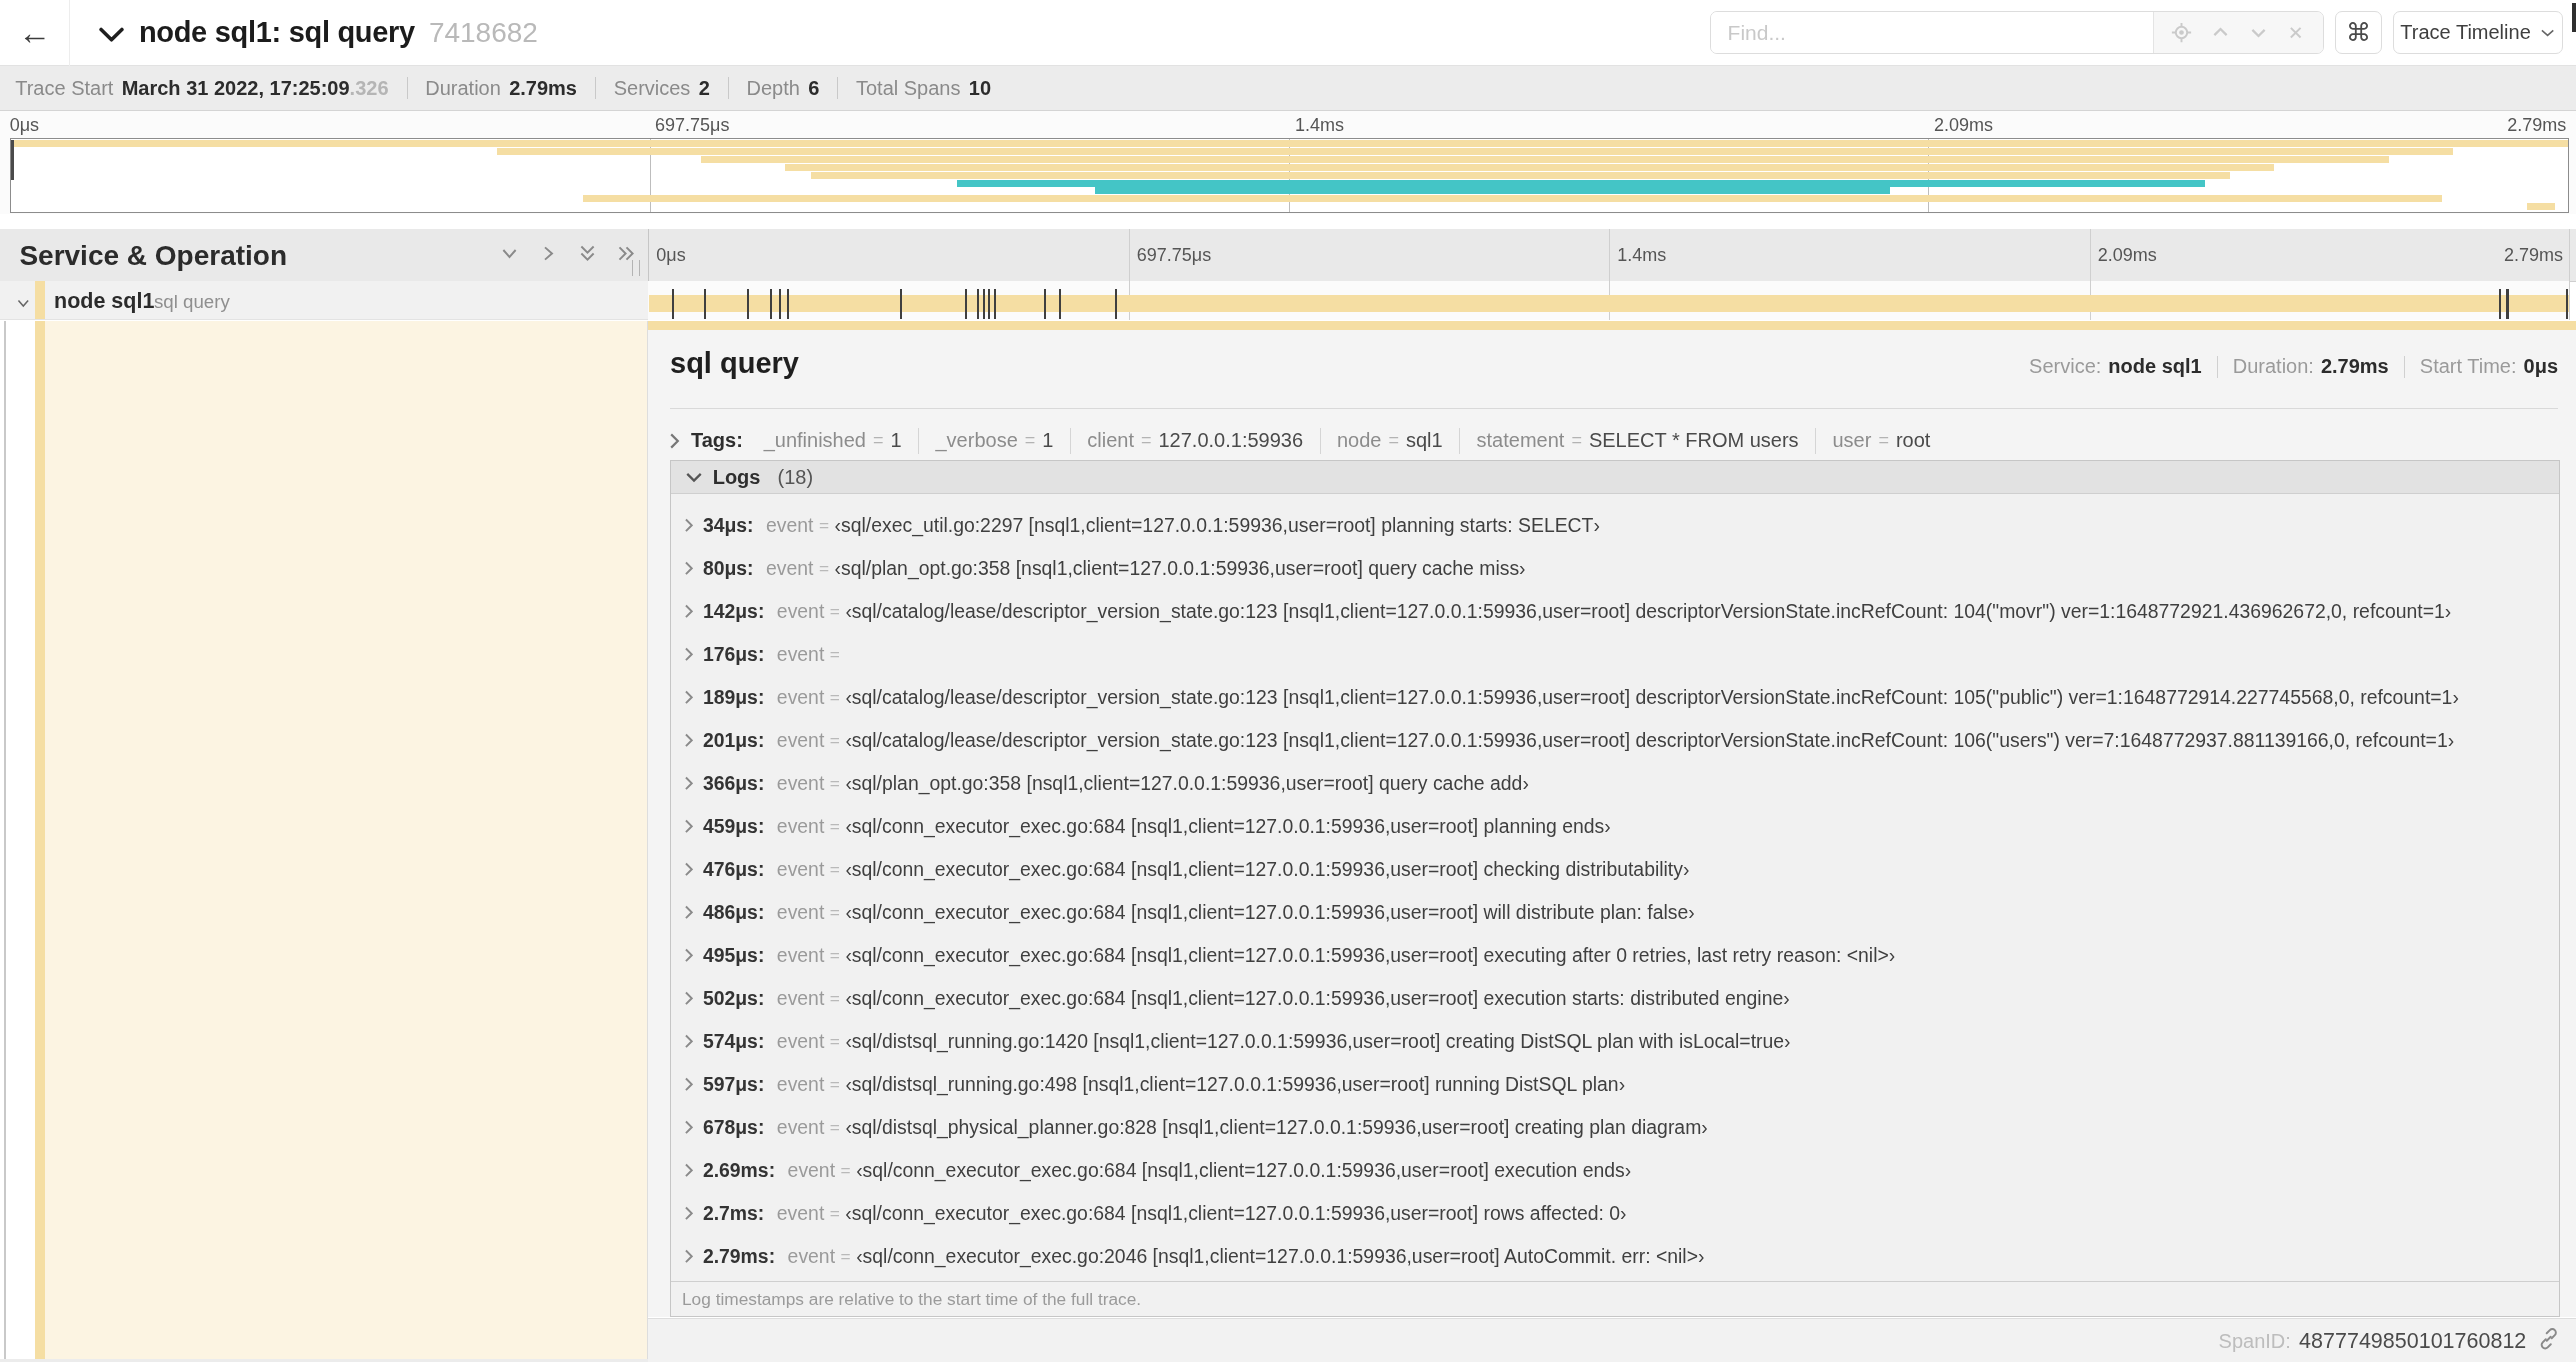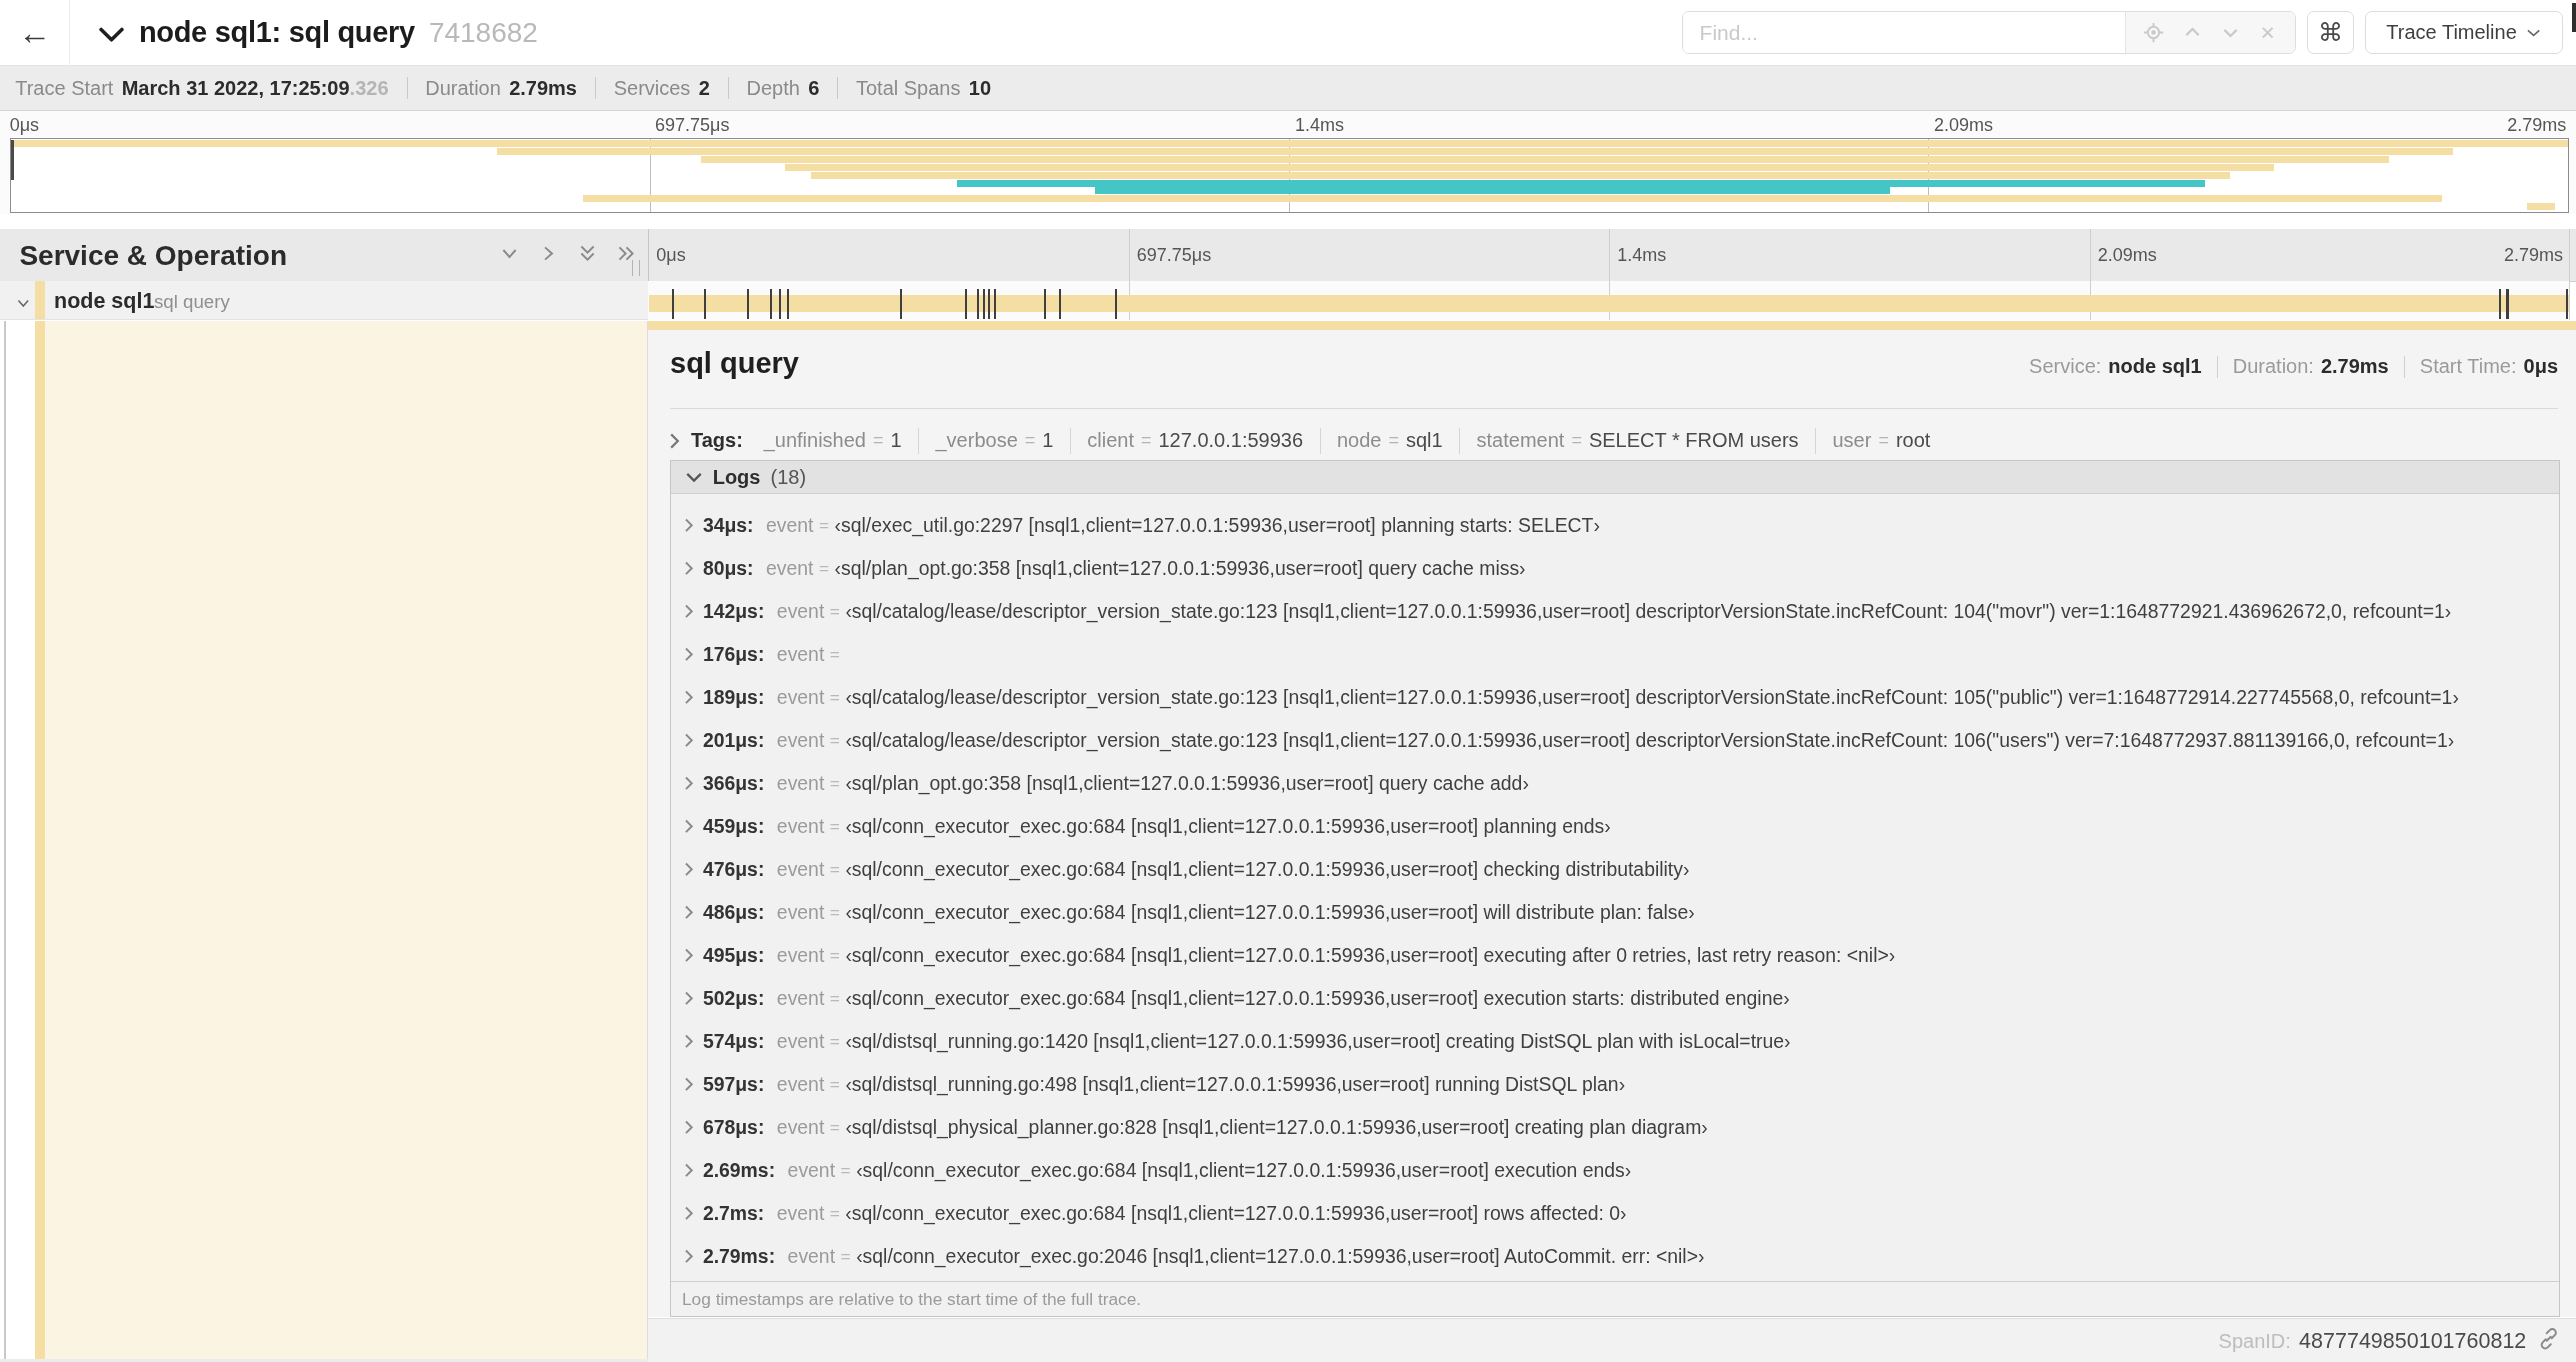--- a/index.html
+++ b/index.html
@@ -21,21 +21,21 @@
   .title-chev { margin:5.5px 0 0 29px; }
   .page-title { font-size:29px; font-weight:700; color:#1c1c1c; margin-left:15.2px; letter-spacing:-0.3px; }
   .trace-id { font-size:28px; font-weight:400; color:#b9b9b9; margin-left:14px; }
   .hdr-right { position:absolute; right:13px; top:11px; display:flex; align-items:stretch; height:43px; }
   .find-group { width:614px; height:43px; border:0.7px solid #ddd; border-radius:7px; display:flex; overflow:hidden; background:#fff; }
   .find-input { flex:1; border:none; outline:none; font-size:21px; padding:0 16.6px; color:#444; font-family:"Liberation Sans",sans-serif; background:#fff; }
   .find-input::placeholder { color:#c9c9c9; }
   .find-btns { width:170px; background:#f7f7f7; border-left:0.7px solid #e4e4e4; display:flex; align-items:center; justify-content:space-evenly; }
   .icon-btn { display:flex; align-items:center; justify-content:center; cursor:pointer; }
   .cmd-btn { width:47px; height:43px; margin-left:11px; border:0.7px solid #ddd; border-radius:7px; background:#fff; font-size:25px; color:#4a4a4a; display:flex; align-items:center; justify-content:center; cursor:pointer; }
-  .tt-btn { width:198px; height:43px; margin-left:11px; border:0.7px solid #ddd; border-radius:7px; background:#fff; font-size:20px; color:#3f3f3f; display:flex; align-items:center; justify-content:center; gap:9.7px; cursor:pointer; }
+  .tt-btn { width:170px; height:43px; margin-left:11px; border:0.7px solid #ddd; border-radius:7px; background:#fff; font-size:20px; color:#3f3f3f; display:flex; align-items:center; justify-content:center; gap:9.7px; cursor:pointer; }
   .scroll-sliver { right:0; top:2.8px; width:4.2px; height:29px; background:#2f2f2f; position:absolute; }
 
   
   #meta { left:0; top:66px; width:2576px; height:45px; background:#ececec; border-bottom:0.7px solid #d4d4d4; display:flex; align-items:center; padding-left:15.2px; font-size:20px; }
   .meta-label { color:#8a8a8a; margin-right:8.3px; }
   .meta-value { color:#2c2c2c; font-weight:700; }
   .meta-suffix { color:#b5b5b5; font-weight:700; }
   .vsep { width:0.7px; height:22px; background:#c9c9c9; margin:0 18px; }
 
   
@@ -87,21 +87,21 @@
   .tags-label { font-size:20px; font-weight:700; color:#2e2e2e; margin:0 2.8px 0 11px; }
   .tag-item { display:flex; align-items:center; font-size:20px; white-space:nowrap; }
   .tag-key { color:#8c8c8c; }
   .tag-eq { color:#b3b3b3; margin:0 7px; font-size:18px; }
   .tag-val { color:#4a4a4a; }
   .tag-sep { width:0.7px; height:26px; background:#d5d5d5; margin:0 16.6px; }
 
   .logs-block { position:absolute; left:22px; top:130px; width:1890px; height:857px; border:0.7px solid #c6c6c6; background:#f1f1f1; display:flex; flex-direction:column; }
   .logs-header { height:33px; background:#e2e2e2; border-bottom:0.7px solid #cfcfcf; display:flex; align-items:center; cursor:pointer; flex:0 0 auto; }
   .logs-title { font-size:20px; font-weight:700; color:#2e2e2e; margin-left:9.7px; }
-  .logs-count { font-size:20px; color:#555; margin-left:10px; font-weight:400; }
+  .logs-count { font-size:20px; color:#555; margin-left:17px; font-weight:400; }
   .logs-header svg { margin-left:14px; }
   .log-rows { flex:1; padding-top:9.7px; }
   .log-row { height:43px; display:flex; align-items:center; padding-left:12.5px; white-space:nowrap; overflow:hidden; cursor:pointer; }
   .log-row svg { flex:0 0 auto; }
   .lt { font-size:19.4px; font-weight:700; color:#333; margin-left:9.7px; }
   .lk { font-size:19.4px; color:#9a9a9a; margin-left:12.5px; }
   .leq { font-size:17.3px; color:#b9b9b9; margin:0 5.5px; }
   .lv { font-size:19.4px; color:#3f3f3f; }
   .logs-foot { flex:0 0 auto; height:35px; border-top:0.7px solid #cfcfcf; display:flex; align-items:center; padding-left:11px; font-size:17.3px; color:#9a9a9a; }
 

